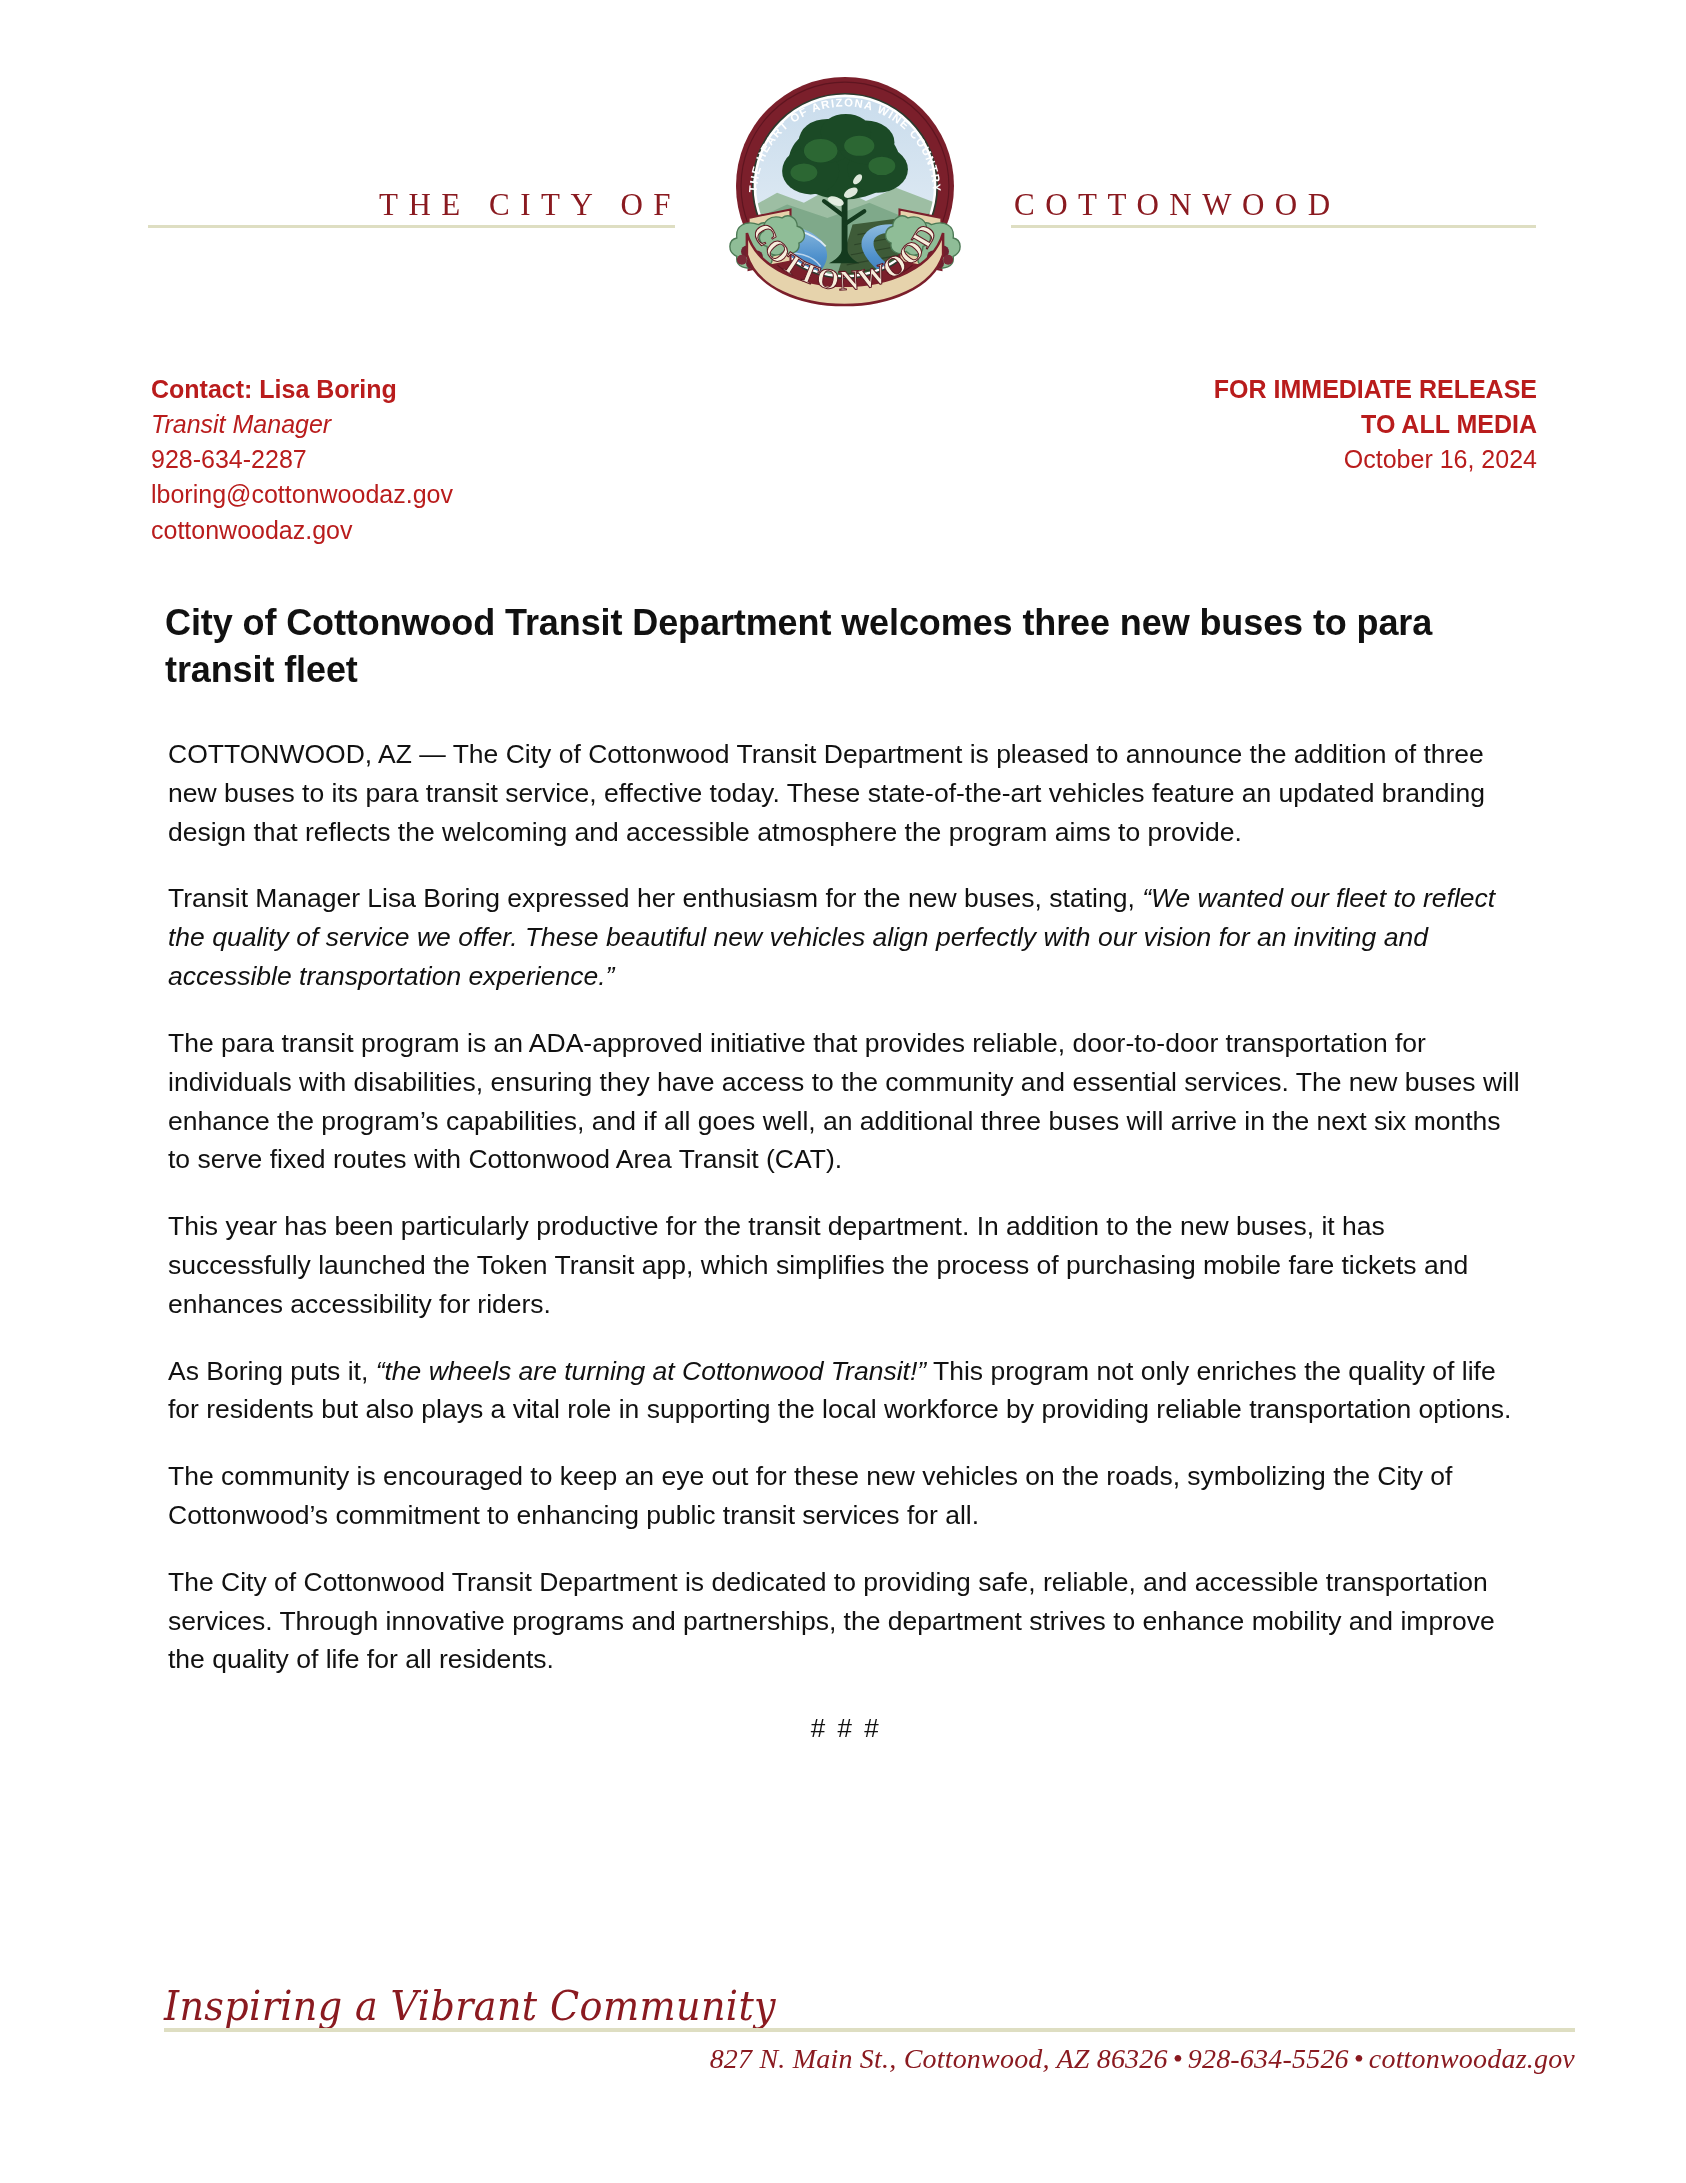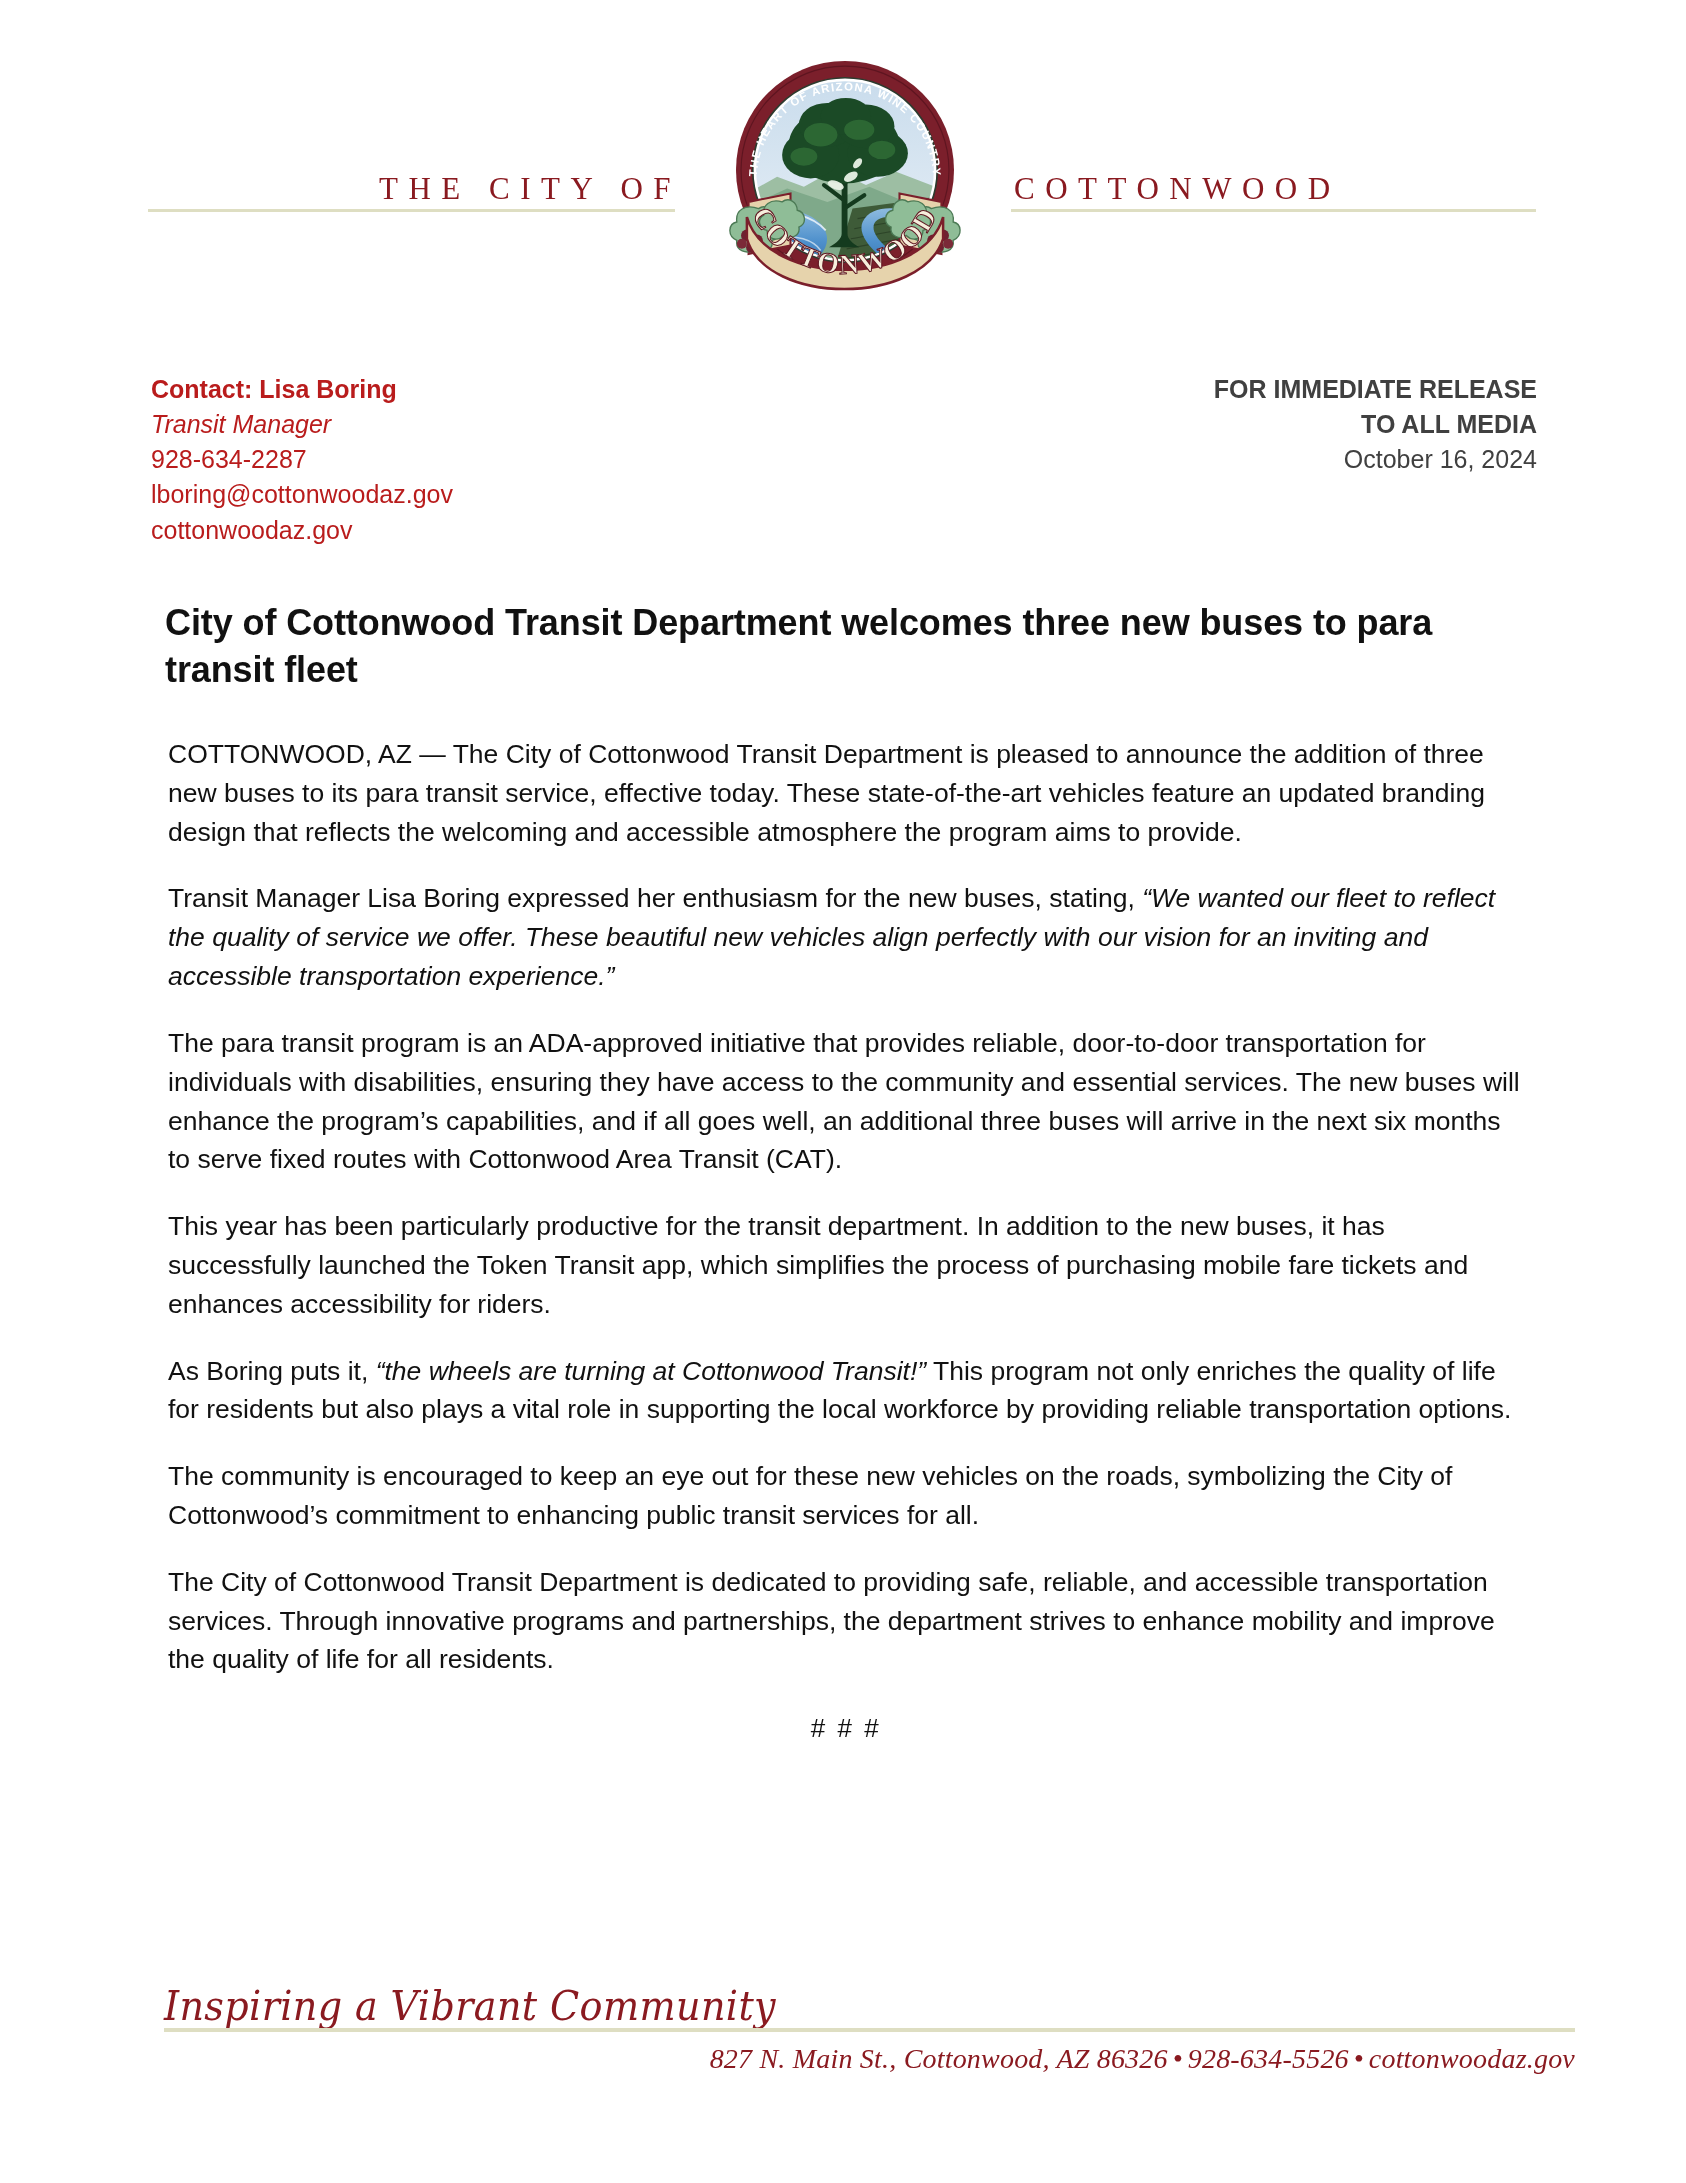--- a/index.html
+++ b/index.html
@@ -16,21 +16,21 @@
     height: 2183px;
     background: #ffffff;
     overflow: hidden;
     margin: 0 auto;
   }
 
   
   .masthead {
     position: absolute;
     left: 0;
-    top: 0;
+    top: 16px;
     width: 1683px;
     height: 336px;
   }
   .mast-word {
     position: absolute;
     top: 171px;
     color: #8A1A20;
     font-family: "Liberation Serif", serif;
     font-size: 31px;
     letter-spacing: 10.5px;
@@ -73,21 +73,21 @@
   .contact-block .title { font-style: italic; }
 
   .release-block {
     position: absolute;
     right: 150px;
     top: 372px;
     width: 588px;
     text-align: right;
     font-size: 25px;
     line-height: 1.405;
-    color: #404040;
+    color: #b91c1c;
   }
   .release-block .strong { font-weight: bold; }
 
   
   .headline {
     position: absolute;
     left: 165px;
     top: 576px;
     width: 1318px;
     font-size: 36px;

